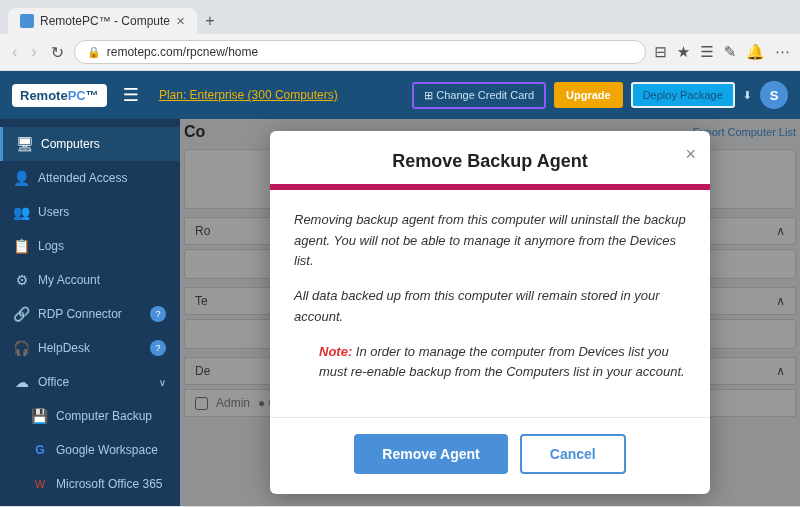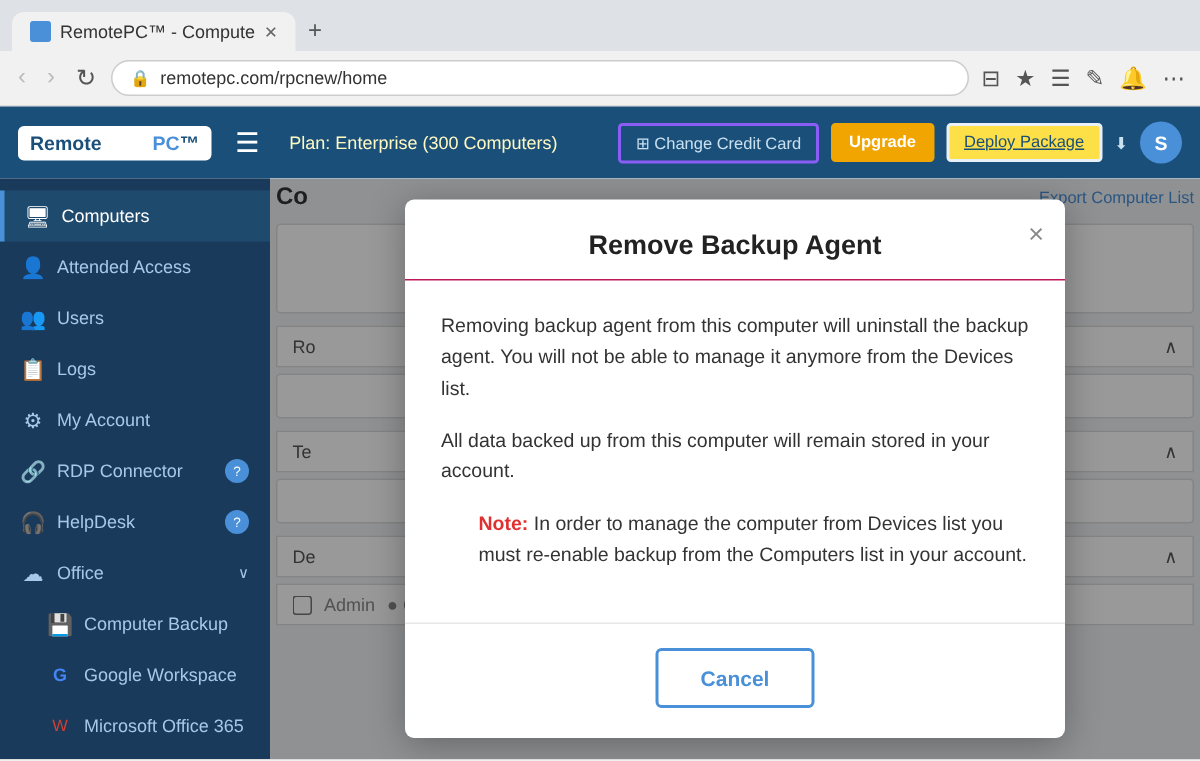--- a/index.html
+++ b/index.html
@@ -16,26 +16,26 @@
     .browser-nav-btn { background: none; border: none; cursor: pointer; color: #555; font-size: 16px; padding: 2px 4px; }
     .browser-nav-btn.disabled { color: #bbb; cursor: default; }
     .browser-address-bar { flex: 1; display: flex; align-items: center; background: #fff; border: 1px solid #ccc; border-radius: 16px; padding: 4px 12px; gap: 6px; font-size: 12px; color: #333; }
     .browser-address-bar .lock-icon { color: #555; font-size: 11px; }
     .browser-toolbar-icons { display: flex; gap: 6px; align-items: center; }
     .browser-toolbar-icons span { color: #555; font-size: 15px; cursor: pointer; padding: 2px; }
 
     
     .app-header { background: #1a4f7a; display: flex; align-items: center; padding: 0 12px; height: 48px; gap: 12px; }
     .logo { background: #fff; border-radius: 4px; padding: 4px 8px; font-size: 13px; font-weight: bold; color: #1a4f7a; white-space: nowrap; }
-    .logo span { color: #4a90d9; margin-left: 34px; }
+    .logo span { color: #4a90d9; }
     .hamburger { color: #fff; font-size: 18px; cursor: pointer; margin-left: 4px; }
-    .plan-label { color: #fef9c3; font-size: 12px; margin-left: 8px; }
+    .plan-label { color: #eab308; font-size: 12px; margin-left: 8px; text-decoration: underline; }
     .header-btn { background: none; border: 2px solid #8b5cf6; color: #c8e0f0; border-radius: 3px; padding: 5px 10px; font-size: 11px; cursor: pointer; white-space: nowrap; display: flex; align-items: center; gap: 4px; }
     .header-btn.upgrade { background: #f0a500; border-color: #f0a500; color: #fff; font-weight: bold; }
-    .header-btn.deploy { background: #fde047; border-color: #e8f0f8; color: #1a4f7a; text-decoration: underline; }
+    .header-btn.deploy { background: #0ea5e9; border-color: #e8f0f8; color: #1a4f7a; }
     .header-right { margin-left: auto; display: flex; align-items: center; gap: 8px; }
     .header-download { display: flex; align-items: center; gap: 4px; color: #c8e0f0; font-size: 11px; cursor: pointer; }
     .avatar { width: 28px; height: 28px; background: #4a90d9; border-radius: 50%; display: flex; align-items: center; justify-content: center; color: #fff; font-weight: bold; font-size: 13px; }
 
     
     .main-layout { display: flex; height: calc(507px - 48px - 72px); }
 
     
     .sidebar { background: #1a3a5c; width: 180px; min-width: 180px; padding: 8px 0; overflow: hidden; }
     .sidebar-item { display: flex; align-items: center; padding: 9px 14px; color: #a8c8e8; font-size: 12px; cursor: pointer; gap: 8px; position: relative; }
@@ -46,25 +46,25 @@
     .sidebar-arrow { margin-left: auto; font-size: 10px; }
 
     
     .content-area { flex: 1; background: #f0f2f5; overflow: hidden; position: relative; padding: 0; }
 
     
     .overlay { position: absolute; top: 0; left: 0; right: 0; bottom: 0; background: rgba(0,0,0,0.4); display: flex; align-items: center; justify-content: center; z-index: 100; }
 
     
     .modal { background: #fff; border-radius: 6px; width: 440px; box-shadow: 0 4px 24px rgba(0,0,0,0.3); overflow: hidden; }
-    .modal-header { text-align: center; padding: 20px 24px 12px; border-bottom: 1px solid #be185d; position: relative; }
+    .modal-header { text-align: center; padding: 20px 24px 12px; border-bottom: 6px solid #be185d; position: relative; }
     .modal-title { font-size: 18px; font-weight: bold; color: #222; }
     .modal-close { position: absolute; right: 14px; top: 14px; background: none; border: none; font-size: 18px; color: #888; cursor: pointer; line-height: 1; }
     .modal-body { padding: 20px 24px; }
-    .modal-body p { color: #333; font-size: 13px; line-height: 1.6; margin-bottom: 14px; }
+    .modal-body p { color: #333; font-size: 13px; line-height: 1.6; margin-bottom: 14px; font-style: italic; }
     .modal-note { font-size: 13px; line-height: 1.6; color: #333; margin-left: 25px; }
     .modal-note .note-label { color: #e03030; font-weight: bold; }
     .modal-footer { padding: 16px 24px 20px; display: flex; gap: 12px; justify-content: center; border-top: 1px solid #e8e8e8; }
     .btn-remove { background: #4a90d9; color: #fff; border: none; border-radius: 4px; padding: 10px 28px; font-size: 14px; font-weight: bold; cursor: pointer; }
     .btn-cancel { background: #fff; color: #4a90d9; border: 2px solid #4a90d9; border-radius: 4px; padding: 10px 28px; font-size: 14px; font-weight: bold; cursor: pointer; }
 
     
     .bg-content { padding: 4px; }
     .page-title-bar { display: flex; align-items: center; justify-content: space-between; margin-bottom: 8px; }
     .page-title-text { font-size: 16px; color: #333; font-weight: bold; }
@@ -216,20 +216,21 @@
         </div>
         <div class="modal-body">
           <p>Removing backup agent from this computer will uninstall the backup agent. You will not be able to manage it anymore from the Devices list.</p>
           <p>All data backed up from this computer will remain stored in your account.</p>
           <p class="modal-note">
             <span class="note-label">Note:</span>
             <span> In order to manage the computer from Devices list you must re-enable backup from the Computers list in your account.</span>
           </p>
         </div>
         <div class="modal-footer">
+          <button class="btn-remove">Remove Agent</button>
           <button class="btn-cancel">Cancel</button>
         </div>
       </div>
     </div>
   </div>
 </div>
 
 <div class="app-footer">
   
   

